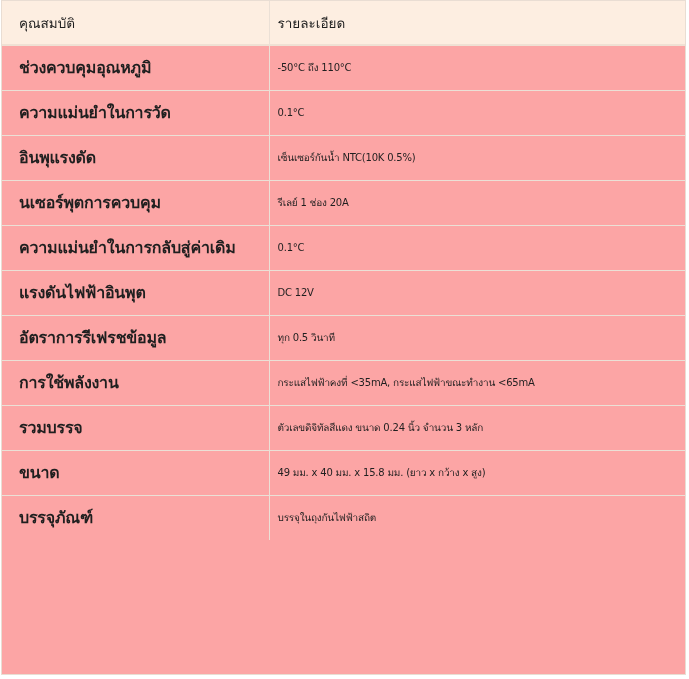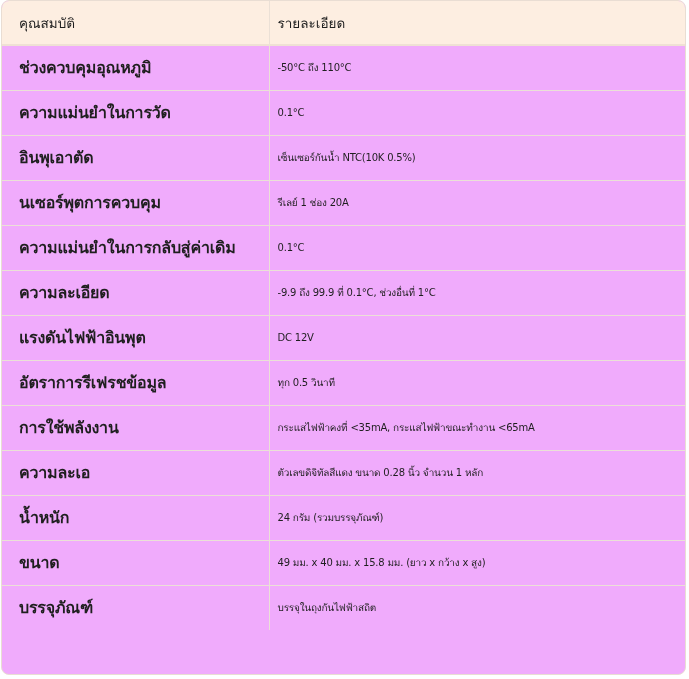--- a/index.html
+++ b/index.html
@@ -13,23 +13,23 @@
       overflow: hidden;
       font-family: "DejaVu Sans", "Liberation Sans", sans-serif;
     }
     .table-wrap {
       position: absolute;
       left: 1px;
       top: 0;
       width: 685px;
       height: 675px;
       border: 1px solid #e9ddd3;
-      border-radius: 8px;
+      border-radius: 0;
       overflow: hidden;
-      background: #f0abfc;
+      background: #fca5a5;
       box-sizing: border-box;
     }
     table {
       width: 100%;
       border-collapse: collapse;
       table-layout: fixed;
     }
     col.c1 { width: 267px; }
     col.c2 { width: auto; }
     th, td {
@@ -83,54 +83,46 @@
     <tbody>
       <tr>
         <td class="prop">ช่วงควบคุมอุณหภูมิ</td>
         <td class="val">-50°C ถึง 110°C</td>
       </tr>
       <tr>
         <td class="prop">ความแม่นยำในการวัด</td>
         <td class="val">0.1°C</td>
       </tr>
       <tr>
-        <td class="prop">อินพุเอาตัด</td>
+        <td class="prop">อินพุแรงดัด</td>
         <td class="val">เซ็นเซอร์กันน้ำ NTC(10K 0.5%)</td>
       </tr>
       <tr>
         <td class="prop">นเซอร์พุตการควบคุม</td>
         <td class="val">รีเลย์ 1 ช่อง 20A</td>
       </tr>
       <tr>
         <td class="prop">ความแม่นยำในการกลับสู่ค่าเดิม</td>
         <td class="val">0.1°C</td>
-      </tr>
-      <tr>
-        <td class="prop">ความละเอียด</td>
-        <td class="val">-9.9 ถึง 99.9 ที่ 0.1°C, ช่วงอื่นที่ 1°C</td>
       </tr>
       <tr>
         <td class="prop">แรงดันไฟฟ้าอินพุต</td>
         <td class="val">DC 12V</td>
       </tr>
       <tr>
         <td class="prop">อัตราการรีเฟรชข้อมูล</td>
         <td class="val">ทุก 0.5 วินาที</td>
       </tr>
       <tr>
         <td class="prop">การใช้พลังงาน</td>
         <td class="val">กระแสไฟฟ้าคงที่ &lt;35mA, กระแสไฟฟ้าขณะทำงาน &lt;65mA</td>
       </tr>
       <tr>
-        <td class="prop">ความละเอ</td>
-        <td class="val">ตัวเลขดิจิทัลสีแดง ขนาด 0.28 นิ้ว จำนวน 1 หลัก</td>
-      </tr>
-      <tr>
-        <td class="prop">น้ำหนัก</td>
-        <td class="val">24 กรัม (รวมบรรจุภัณฑ์)</td>
+        <td class="prop">รวมบรรจ</td>
+        <td class="val">ตัวเลขดิจิทัลสีแดง ขนาด 0.24 นิ้ว จำนวน 3 หลัก</td>
       </tr>
       <tr>
         <td class="prop">ขนาด</td>
         <td class="val">49 มม. x 40 มม. x 15.8 มม. (ยาว x กว้าง x สูง)</td>
       </tr>
       <tr>
         <td class="prop">บรรจุภัณฑ์</td>
         <td class="val">บรรจุในถุงกันไฟฟ้าสถิต</td>
       </tr>
     </tbody>

